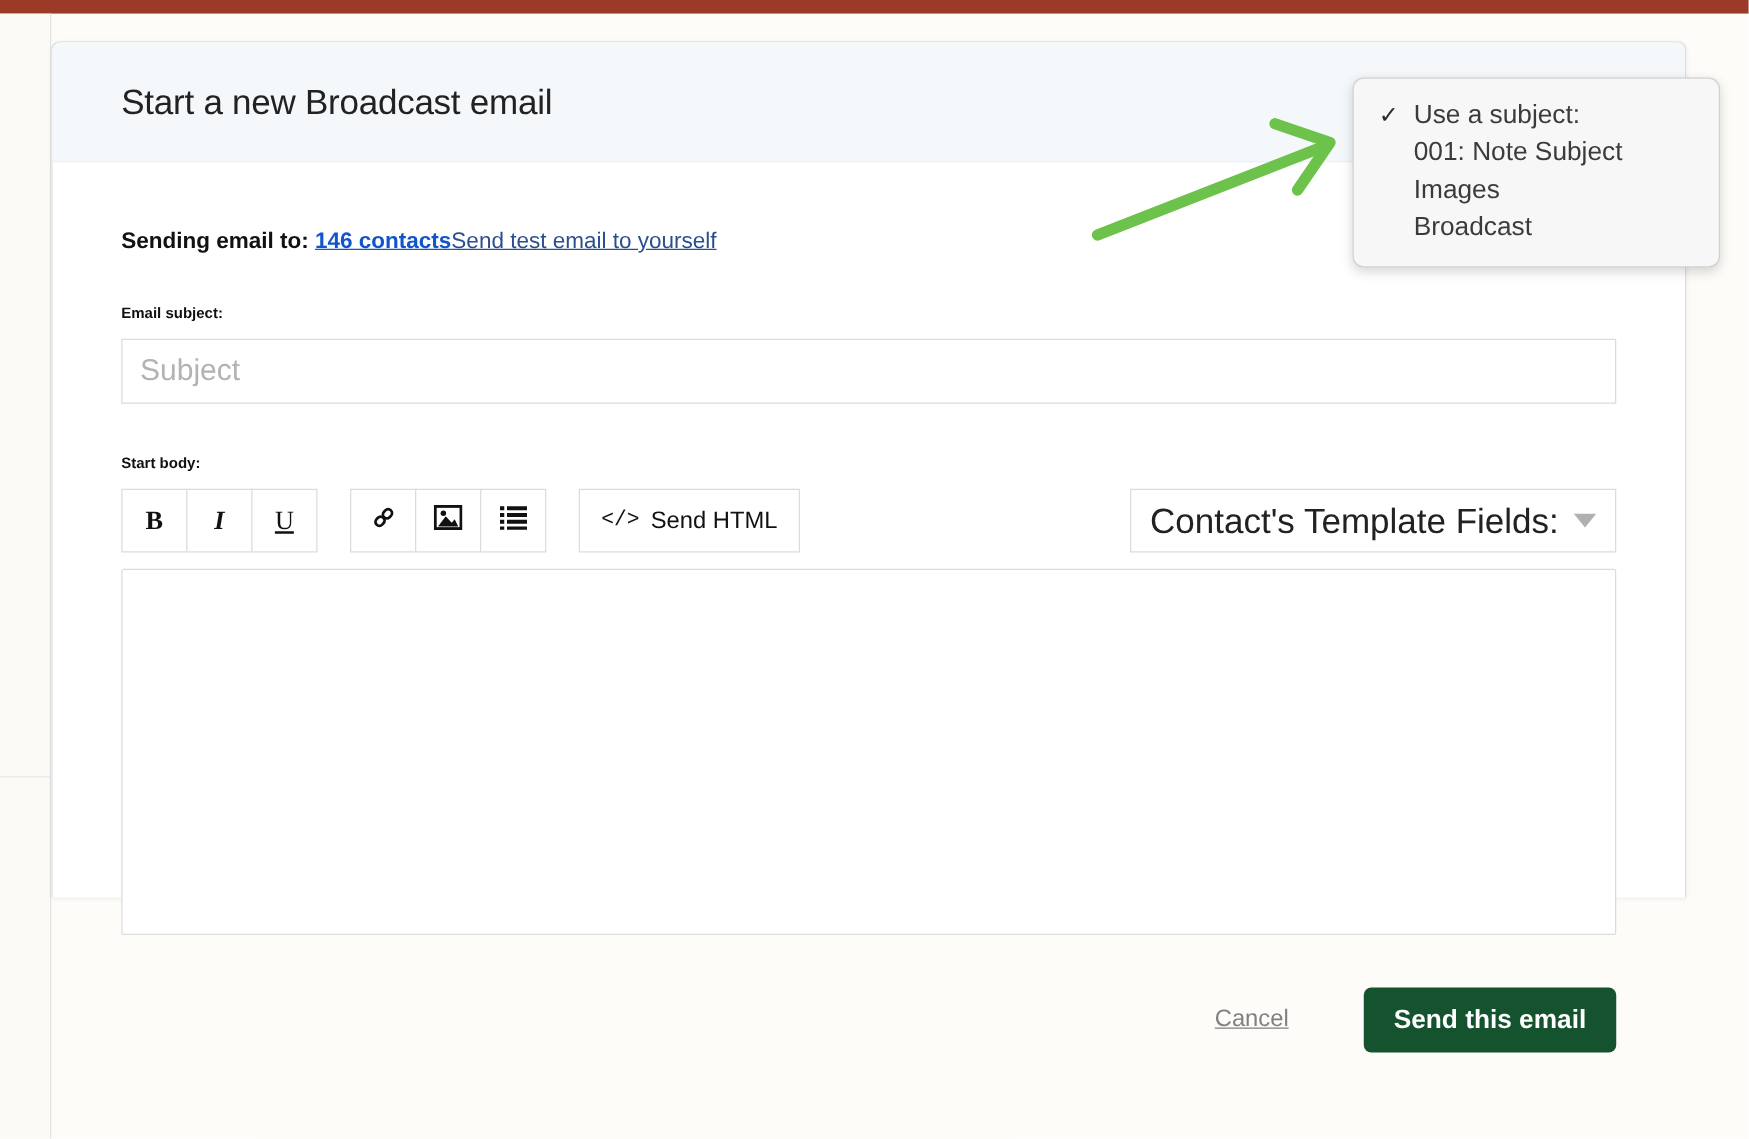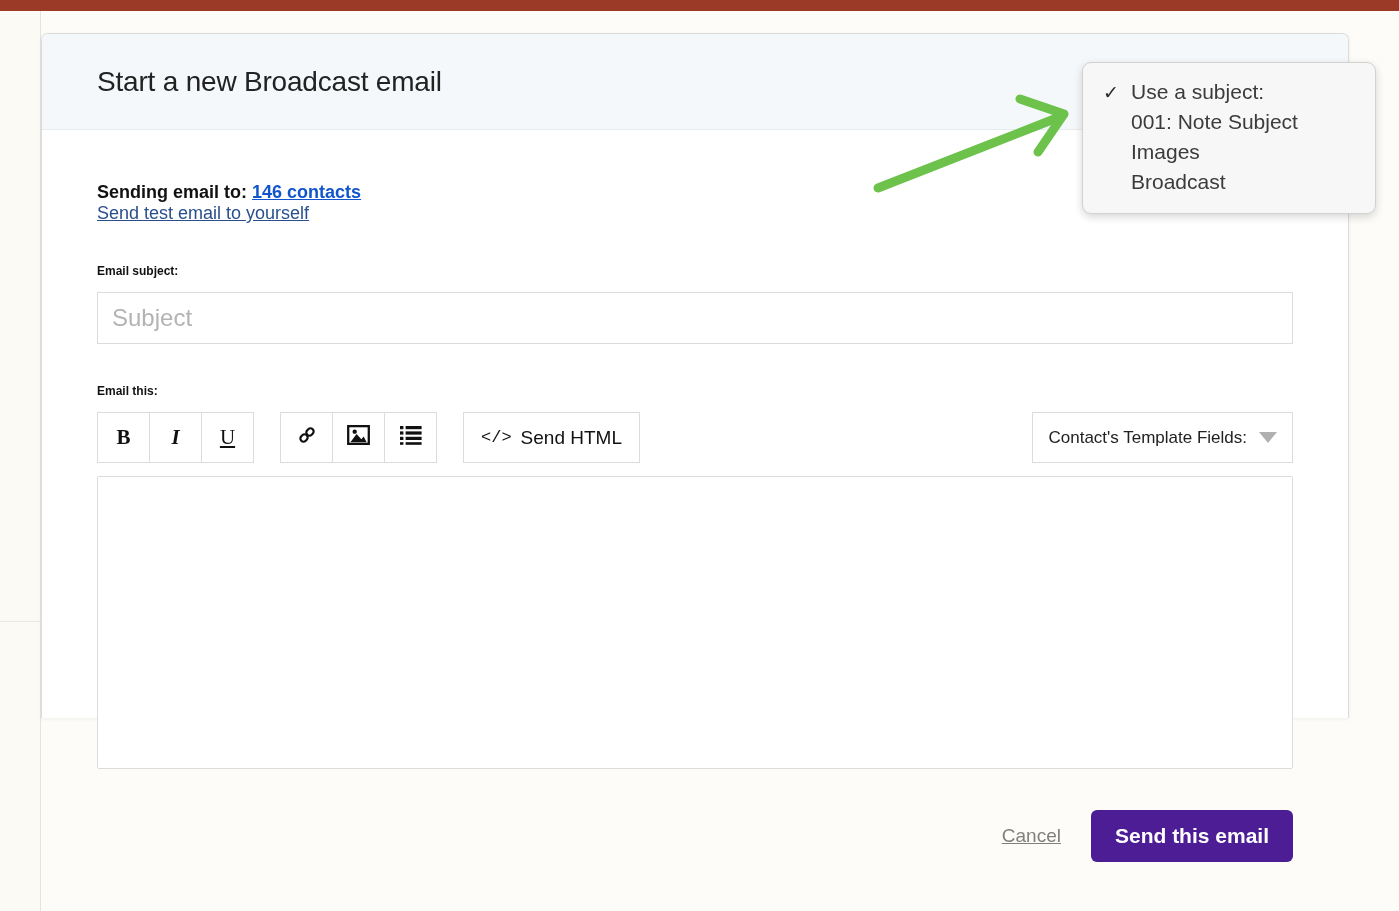--- a/index.html
+++ b/index.html
@@ -78,21 +78,20 @@
     padding: 0 55px;
     position: relative;
   }
 
   
   .send-row {
     display: flex;
     align-items: baseline;
     justify-content: flex-start;
     padding-top: 52px;
-    flex-direction: column;
   }
   .send-to {
     font-size: 18px;
     font-weight: bold;
     color: #111111;
   }
   .send-to .contacts-link {
     color: #1155cc;
     text-decoration: underline;
     font-weight: bold;
@@ -175,21 +174,21 @@
   .tmpl-fields {
     margin-left: auto;
     height: 51px;
     padding: 0 15px;
     background: #ffffff;
     border: 1px solid #dcdcdc;
     display: flex;
     align-items: center;
     gap: 12px;
     cursor: pointer;
-    font-size: 17px;
+    font-size: 28px;
     color: #222222;
   }
   .caret-down {
     width: 0; height: 0;
     border-left: 9px solid transparent;
     border-right: 9px solid transparent;
     border-top: 11px solid #b0b0b0;
   }
 
   
@@ -205,33 +204,33 @@
     font-size: 17px;
     padding: 10px;
     color: #333;
   }
 
   
   .dialog-footer {
     display: flex;
     align-items: center;
     justify-content: flex-end;
-    gap: 30px;
+    gap: 60px;
     margin-top: 37px;
   }
   .cancel-link {
     font-size: 19px;
     color: #808080;
     text-decoration: underline;
     cursor: pointer;
   }
   .send-btn {
     height: 52px;
     padding: 0 24px;
-    background: #4c1d95;
+    background: #14532d;
     color: #ffffff;
     border: none;
     border-radius: 6px;
     font-family: "Liberation Sans", sans-serif;
     font-size: 21px;
     font-weight: bold;
     cursor: pointer;
   }
 
   
@@ -293,21 +292,21 @@
         <div class="send-to">
           <span>Sending email to:</span>
           <span class="contacts-link">146 contacts</span>
         </div>
         <div class="send-test-link">Send test email to yourself</div>
       </div>
 
       <div class="field-label">Email subject:</div>
       <input class="subject-input" type="text" placeholder="Subject" style="">
 
-      <div class="field-label">Email this:</div>
+      <div class="field-label">Start body:</div>
 
       <div class="toolbar">
 
         <div class="btn-group">
           <div class="tool-btn bold">B</div>
           <div class="tool-btn italic">I</div>
           <div class="tool-btn underline">U</div>
         </div>
 
         <div class="btn-group">

